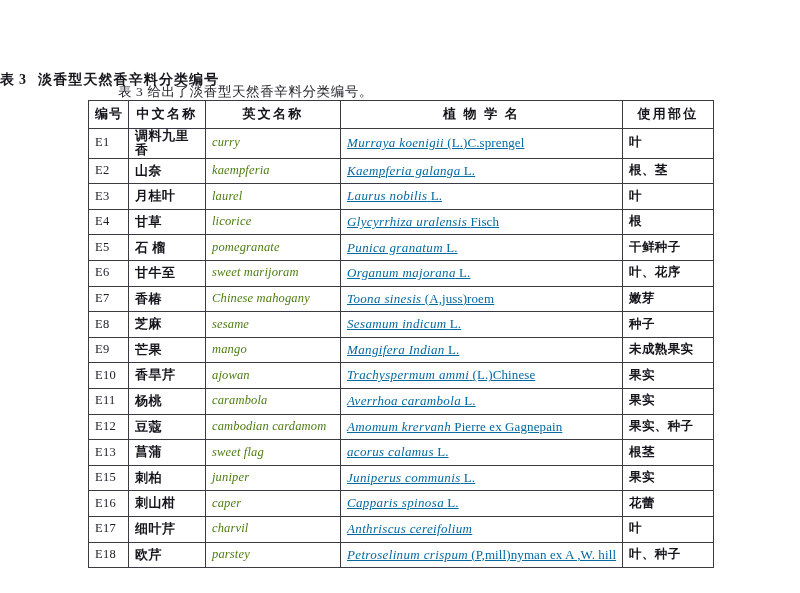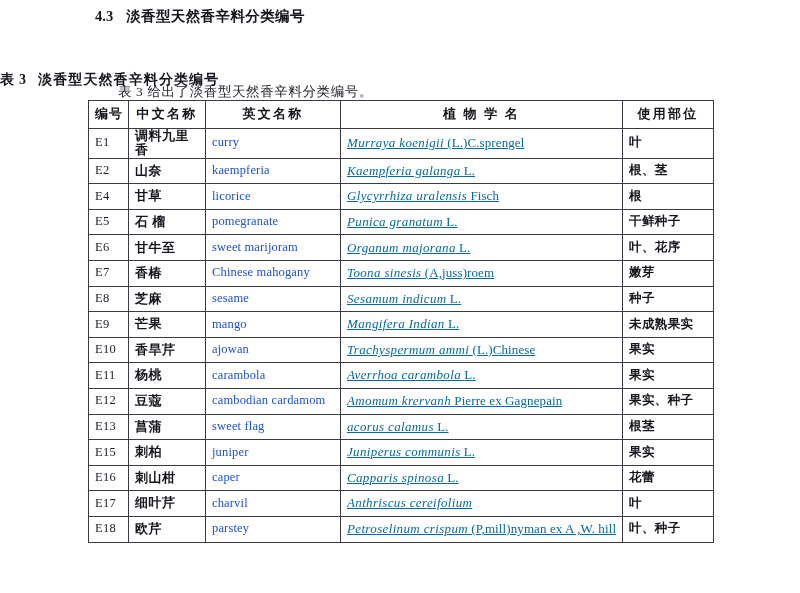--- a/index.html
+++ b/index.html
@@ -121,22 +121,23 @@
   td.cn {
     font-size: 13px;
     font-weight: bold;
     letter-spacing: 0.5px;
     color: #15151c;
     padding-left: 8px;
   }
   td.en {
     font-size: 12.5px;
     letter-spacing: 0.15px;
-    color: #1d4ed8;
+    color: #4d7c0f;
     padding-left: 5px;
+    font-style: italic;
   }
   td.sci {
     font-size: 13px;
     color: #0369a1;
     padding-left: 6px;
     white-space: nowrap;
     overflow: hidden;
     text-decoration: underline;
   }
   td.sci .binom {
@@ -154,23 +155,20 @@
     color: #15151c;
     padding-left: 7px;
     white-space: nowrap;
   }
 </style>
 </head>
 <body>
 
 <div class="page">
 
-  <div class="section-heading">
-    <span class="sec-num">4.3</span><span>淡香型天然香辛料分类编号</span>
-  </div>
 
   <div class="intro-line">表 3 给出了淡香型天然香辛料分类编号。</div>
 
   <div class="table-caption">
     <span>表</span><span class="cap-num">3</span><span>淡香型天然香辛料分类编号</span>
   </div>
 
   <div class="tbl-wrap">
     <table class="spice">
       <colgroup>
@@ -198,20 +196,27 @@
             <td class="part">叶</td>
           </tr>
           <tr>
             <td class="code">E2</td>
             <td class="cn">山奈</td>
             <td class="en">kaempferia</td>
             <td class="sci"><span class="binom">Kaempferia galanga</span> <span class="auth">L.</span></td>
             <td class="part">根、茎</td>
           </tr>
           <tr>
+            <td class="code">E3</td>
+            <td class="cn">月桂叶</td>
+            <td class="en">laurel</td>
+            <td class="sci"><span class="binom">Laurus nobilis</span> <span class="auth">L.</span></td>
+            <td class="part">叶</td>
+          </tr>
+          <tr>
             <td class="code">E4</td>
             <td class="cn">甘草</td>
             <td class="en">licorice</td>
             <td class="sci"><span class="binom">Glycyrrhiza uralensis</span> <span class="auth">Fisch</span></td>
             <td class="part">根</td>
           </tr>
           <tr>
             <td class="code">E5</td>
             <td class="cn">石 榴</td>
             <td class="en">pomegranate</td>

